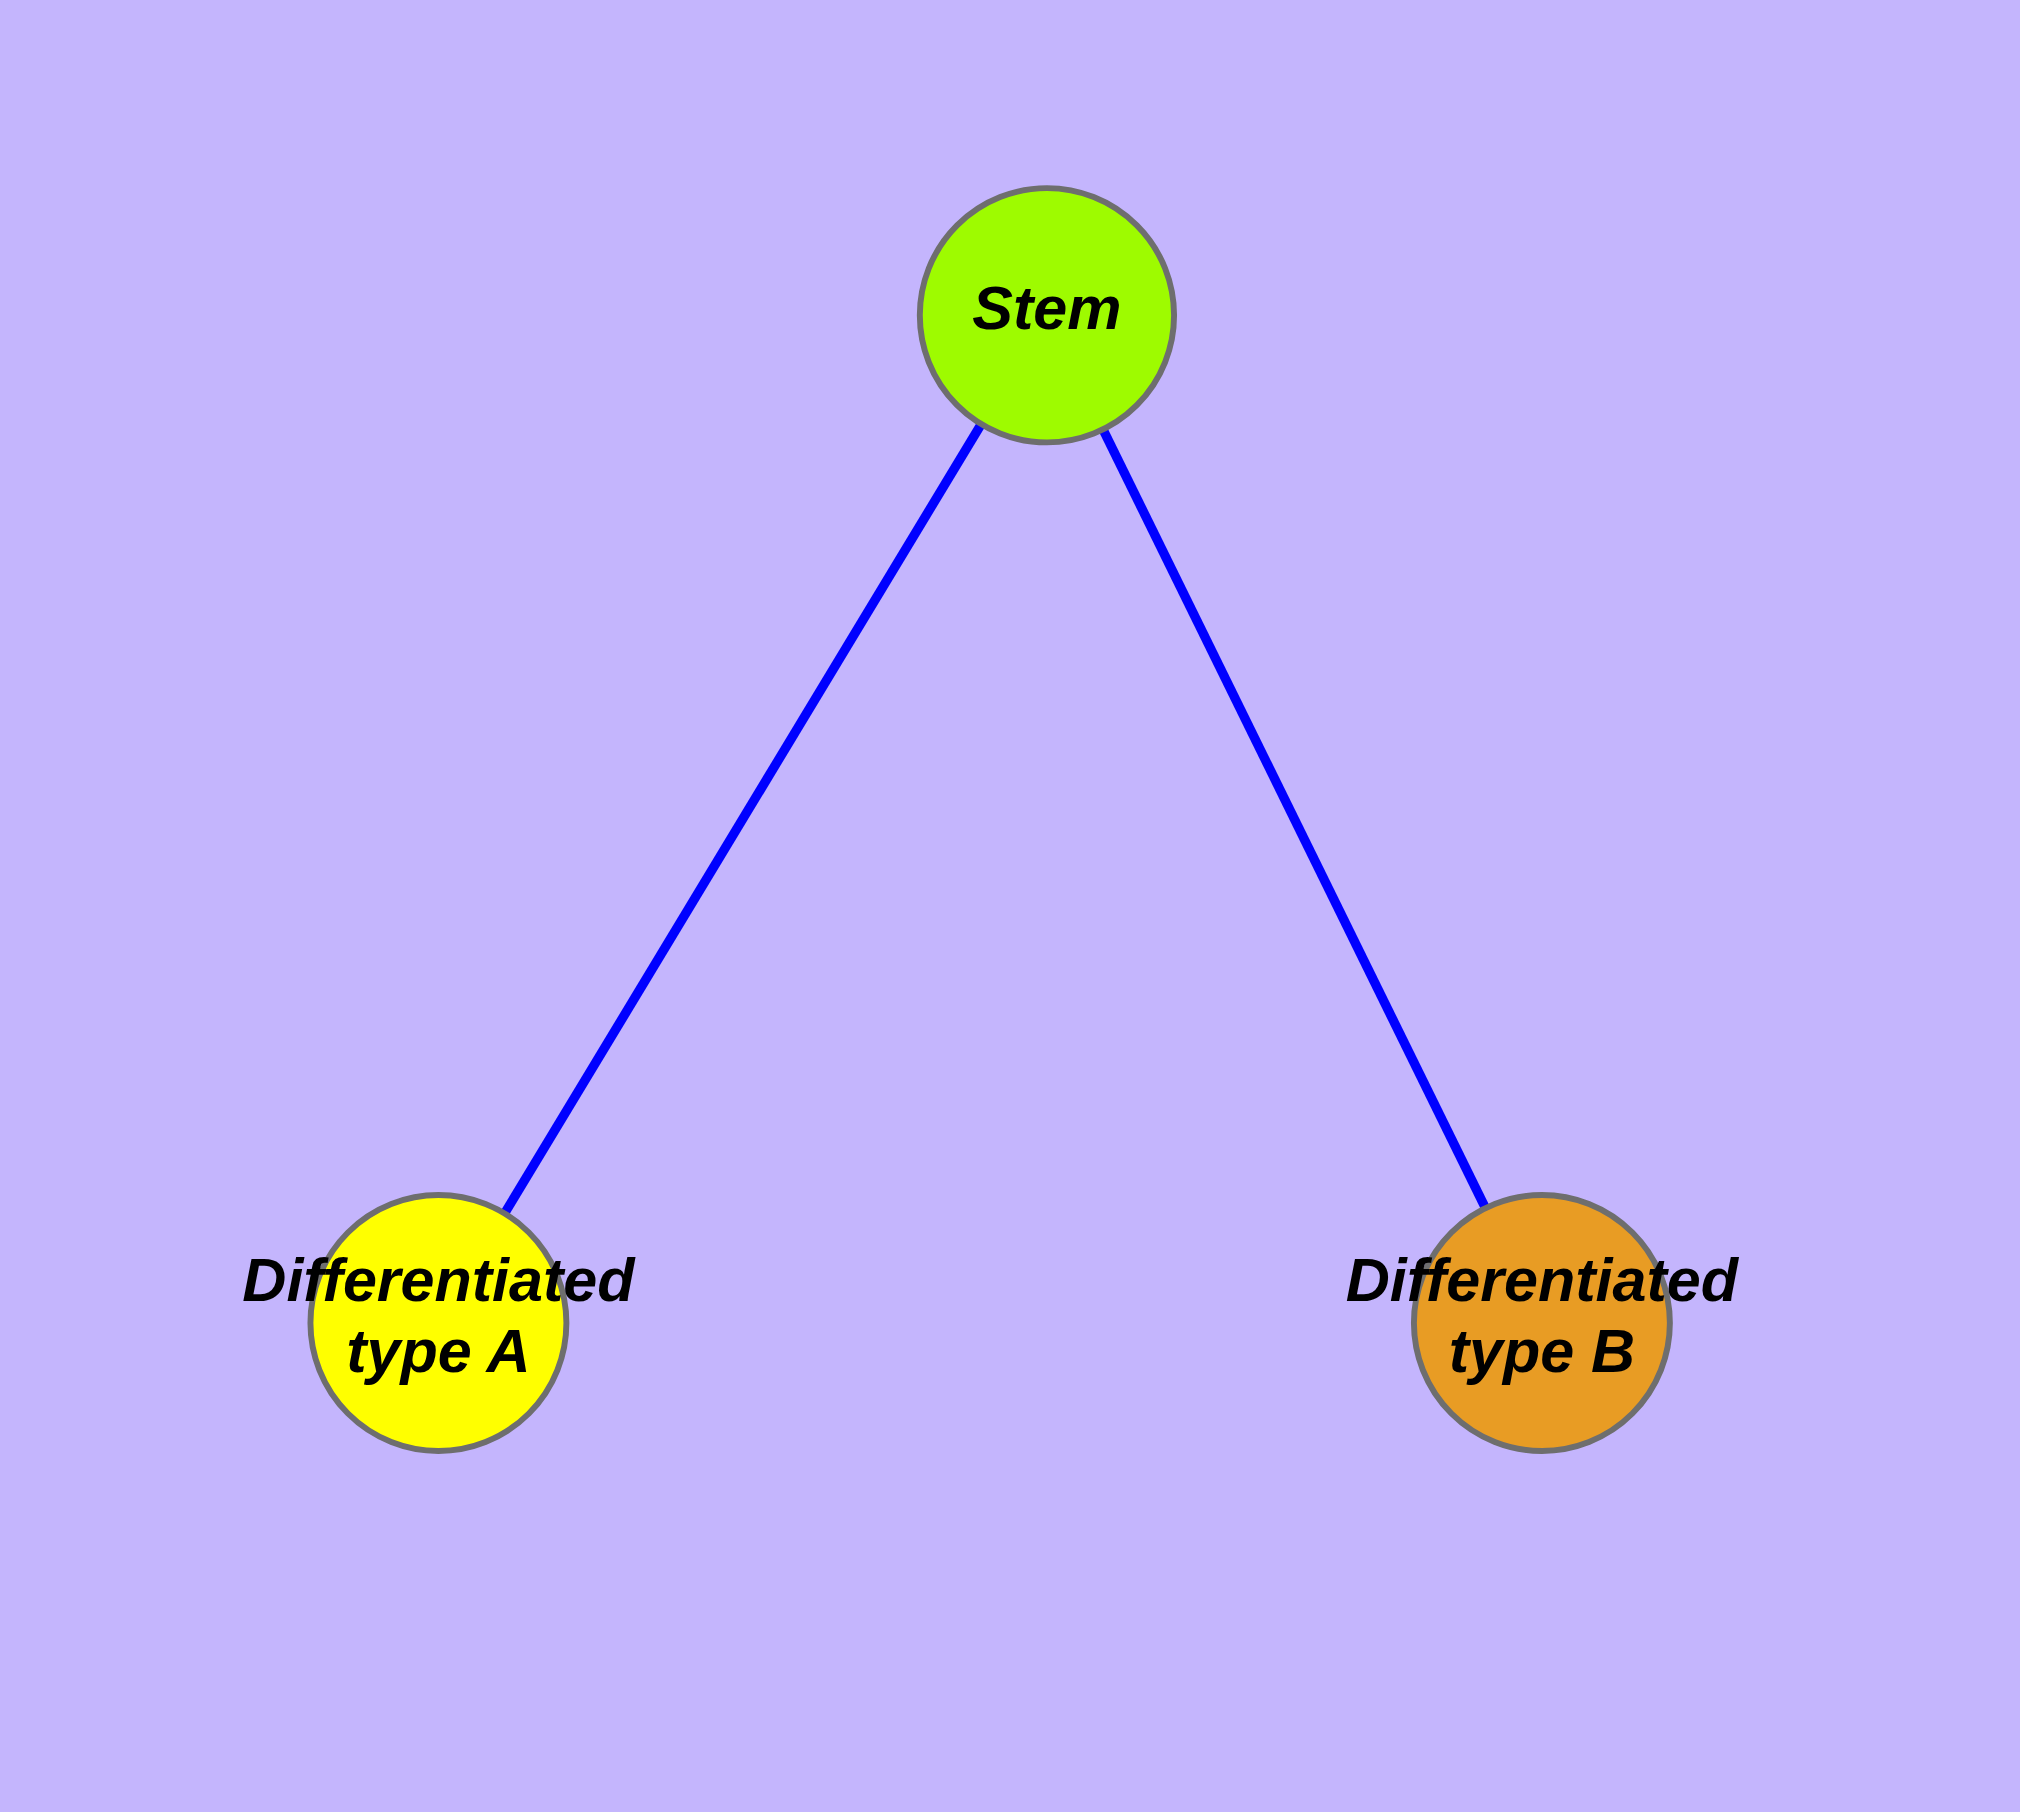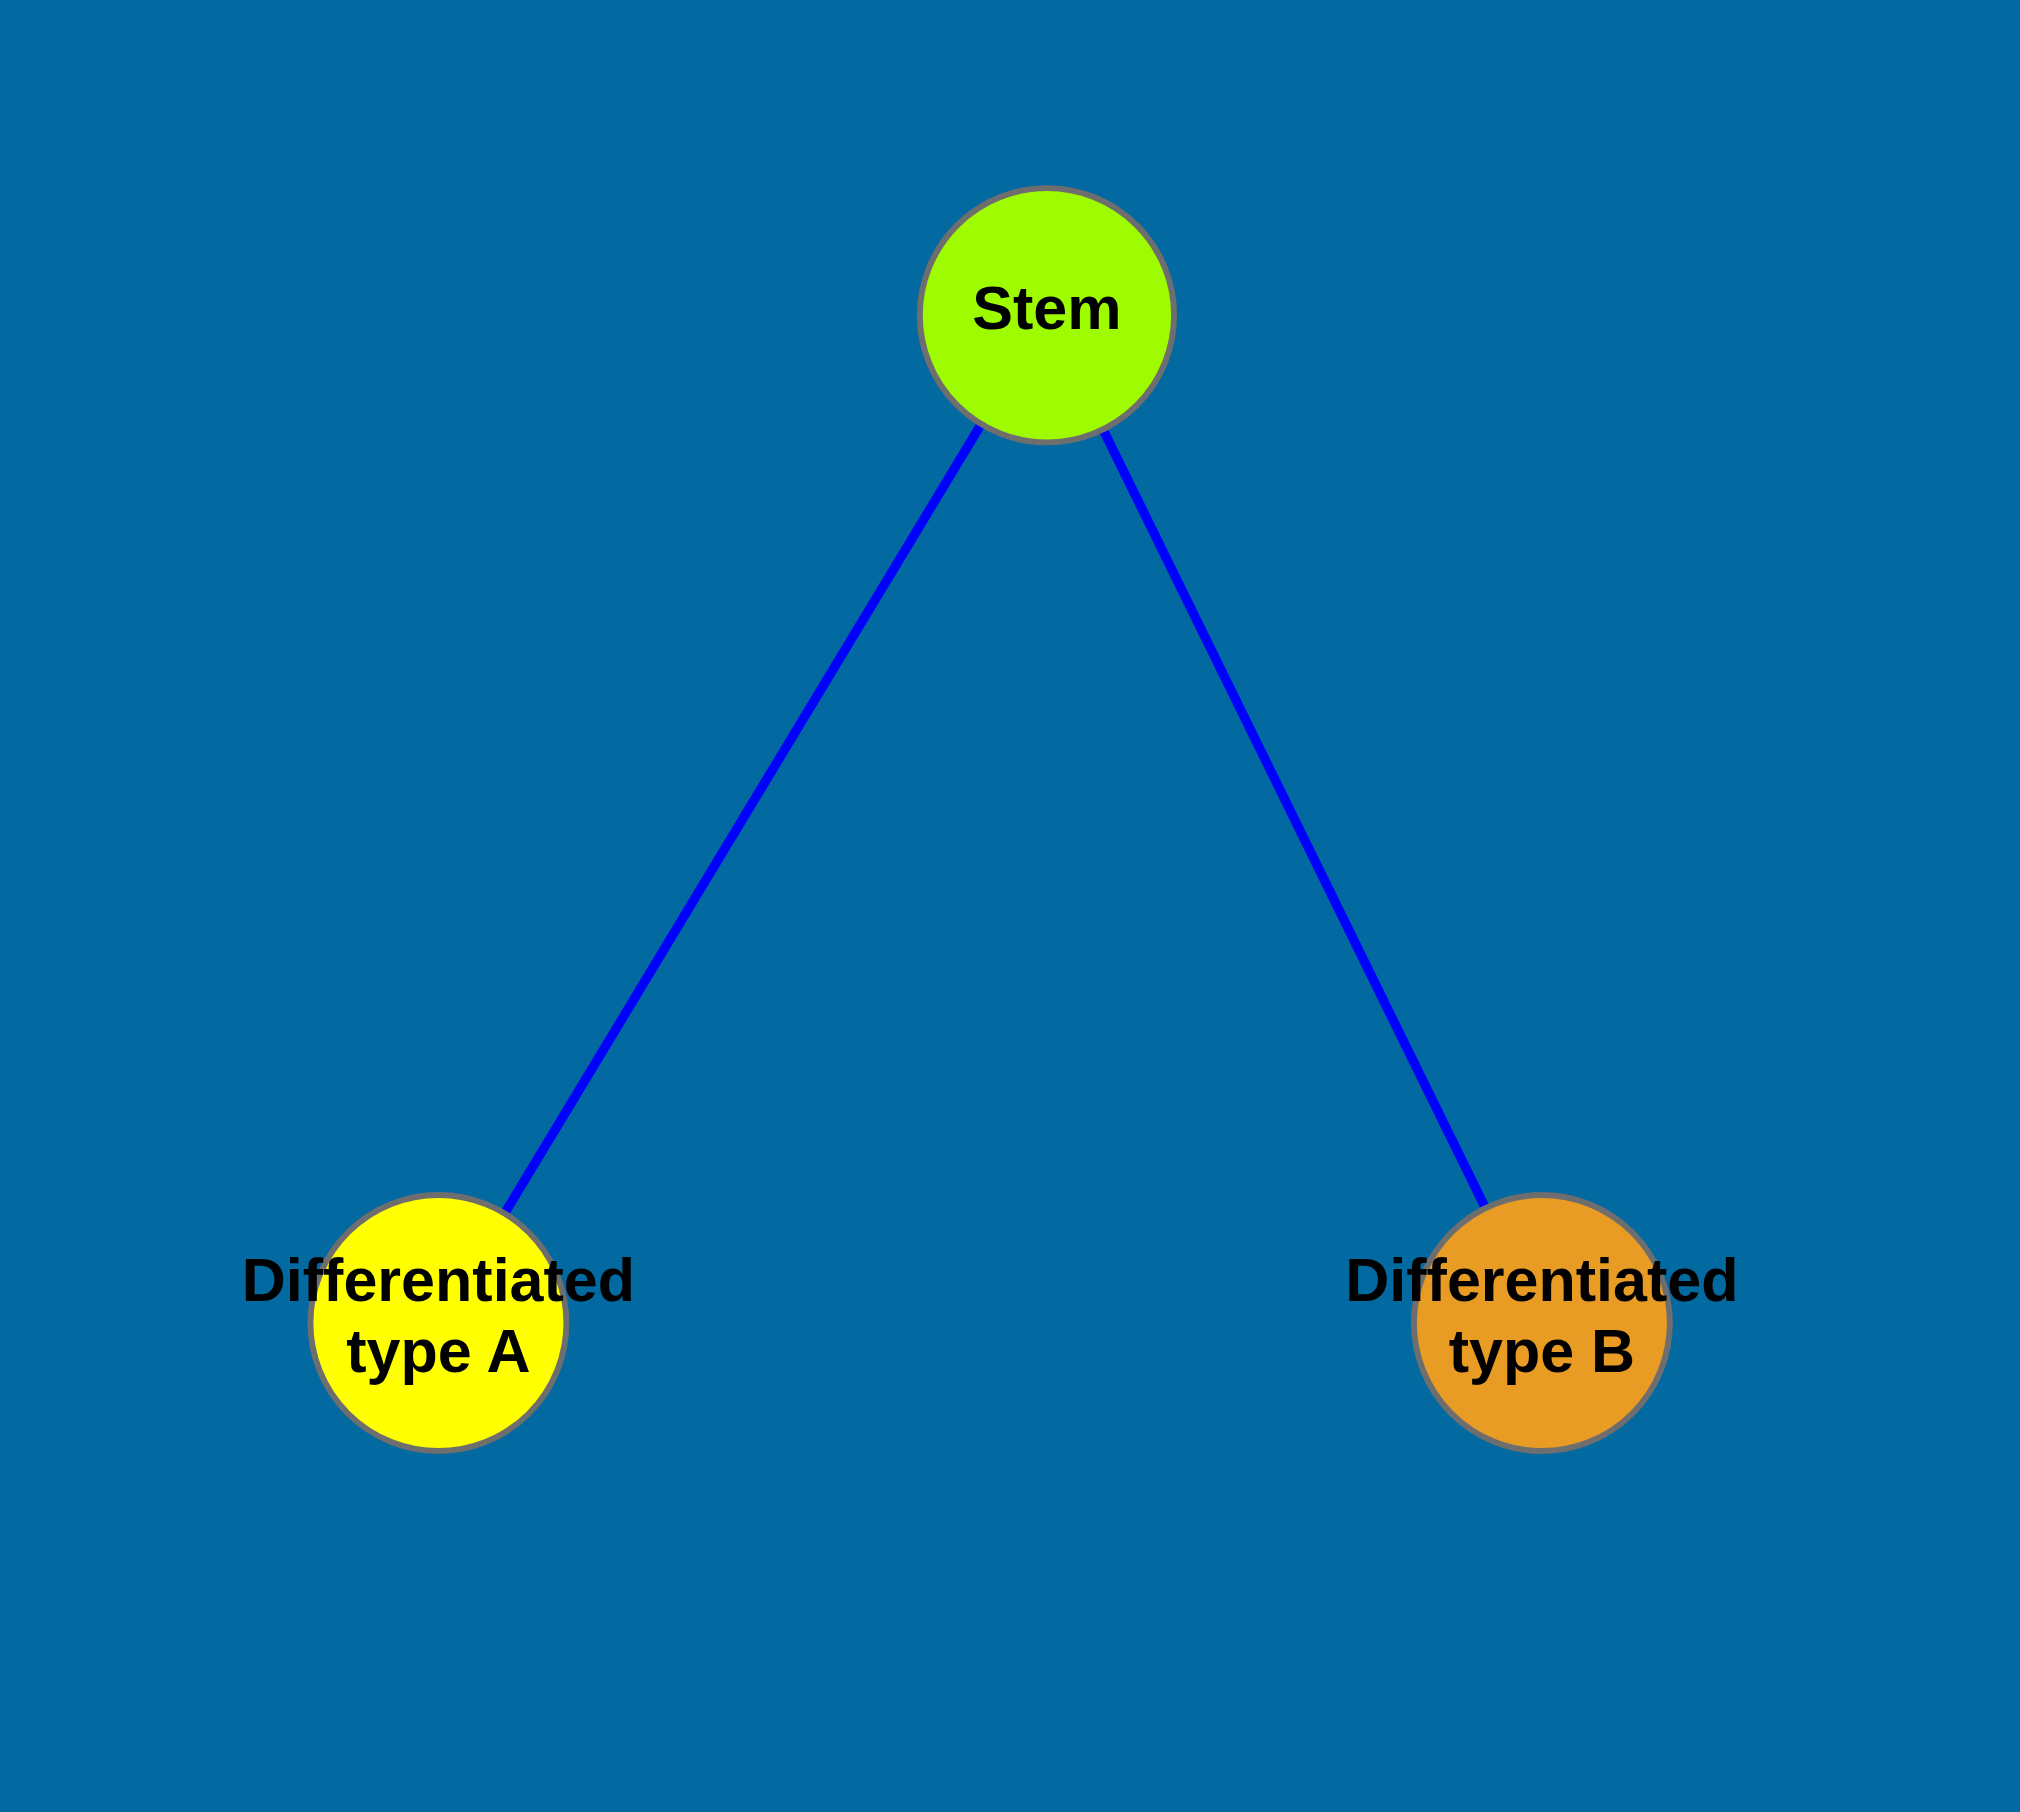--- a/index.html
+++ b/index.html
@@ -30,21 +30,21 @@
     text-anchor: middle;
     paint-order: normal;
   }
   .edge-line {
     stroke-linecap: butt;
   }
 </style>
 </head>
 <body>
 
-<div id="canvas" style="width: 2021px; height: 1812px; background: #0369a1;">
+<div id="canvas" style="width: 2021px; height: 1812px; background: #c4b5fd; font-style: italic;">
   <svg id="graph-svg" viewBox="0 0 2384 2138" xmlns="http://www.w3.org/2000/svg">
     <g id="edges-layer">
         <line x1="1235" y1="372" x2="517" y2="1561" stroke="#0000ff" stroke-width="11" class="edge-line"></line>
         <line x1="1235" y1="372" x2="1819" y2="1561" stroke="#0000ff" stroke-width="11" class="edge-line"></line>
       </g>
     <g id="nodes-layer">
         <circle cx="1235" cy="372" r="150" fill="#9efb00" stroke="#6e6e6e" stroke-width="7"></circle>
         <circle cx="517" cy="1561" r="151" fill="#ffff00" stroke="#6e6e6e" stroke-width="7"></circle>
         <circle cx="1819" cy="1561" r="151" fill="#e89c24" stroke="#6e6e6e" stroke-width="7"></circle>
       </g>

